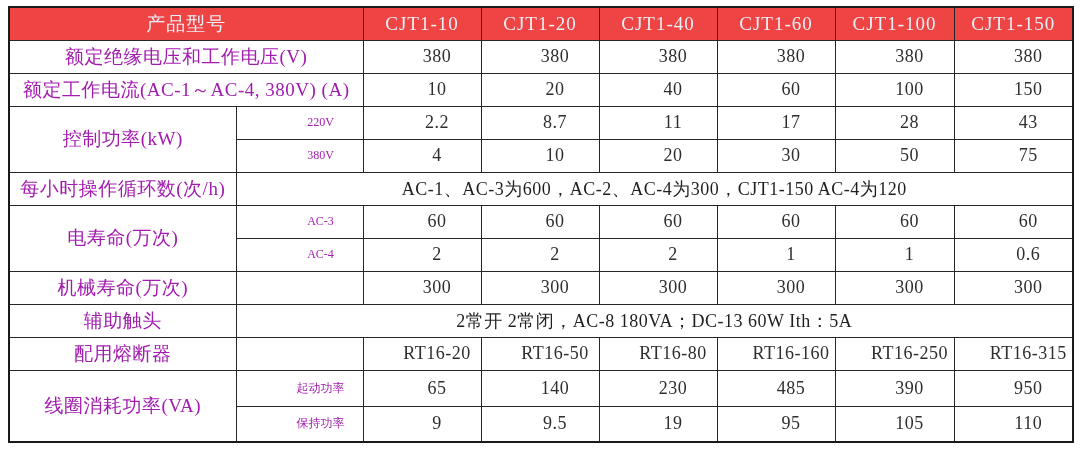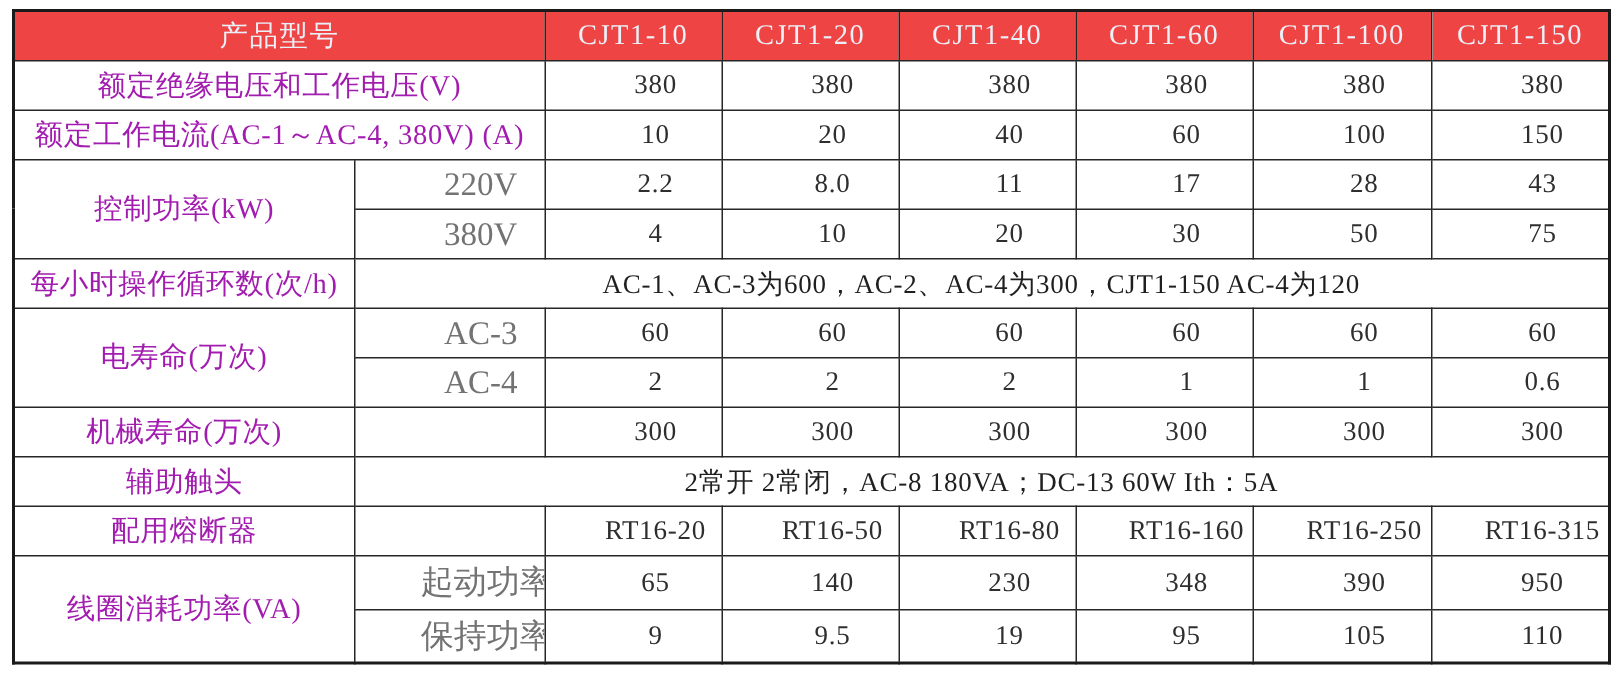--- a/index.html
+++ b/index.html
@@ -8,21 +8,21 @@
   .wrap{padding:6px 8px 0 8px;}
   table.spec{border-collapse:collapse;width:1064px;table-layout:fixed;
              border:2.5px solid #1a1a1a;}
   td,th{border:1.5px solid #262626;padding:0 2px;text-align:center;
         vertical-align:middle;overflow:hidden;white-space:nowrap;}
   tr{height:33px;}
   tr.tall{height:36px;}
   th.hdr{background:#ef4444;color:#e9f0f7;font-weight:normal;
          font-size:19px;letter-spacing:1px;}
   td.lbl{font-size:19px;color:#a21caf;letter-spacing:0.5px;}
-  td.sub{font-size:22px;color:#737373;padding-left:44px;}
+  td.sub{font-size:12px;color:#a21caf;padding-left:44px;}
   td.val{font-size:18px;color:#2e2e2e;letter-spacing:0.5px;padding-left:32px;}
   td.spantxt{font-size:18px;color:#1f1f1f;letter-spacing:0.5px;}
 </style>
 </head>
 <body>
 
 <div class="wrap">
 <table class="spec">
   <colgroup>
     <col style="width:227px">
@@ -63,21 +63,21 @@
     <td class="val">40</td>
     <td class="val">60</td>
     <td class="val">100</td>
     <td class="val">150</td>
   </tr>
 
   <tr>
     <td class="lbl" rowspan="2">控制功率(kW)</td>
     <td class="sub">220V</td>
     <td class="val">2.2</td>
-    <td class="val">8.0</td>
+    <td class="val">8.7</td>
     <td class="val">11</td>
     <td class="val">17</td>
     <td class="val">28</td>
     <td class="val">43</td>
   </tr>
   <tr>
     <td class="sub">380V</td>
     <td class="val">4</td>
     <td class="val">10</td>
     <td class="val">20</td>
@@ -137,21 +137,21 @@
     <td class="val">RT16-250</td>
     <td class="val">RT16-315</td>
   </tr>
 
   <tr class="tall">
     <td class="lbl" rowspan="2">线圈消耗功率(VA)</td>
     <td class="sub">起动功率</td>
     <td class="val">65</td>
     <td class="val">140</td>
     <td class="val">230</td>
-    <td class="val">348</td>
+    <td class="val">485</td>
     <td class="val">390</td>
     <td class="val">950</td>
   </tr>
   <tr class="tall">
     <td class="sub">保持功率</td>
     <td class="val">9</td>
     <td class="val">9.5</td>
     <td class="val">19</td>
     <td class="val">95</td>
     <td class="val">105</td>

